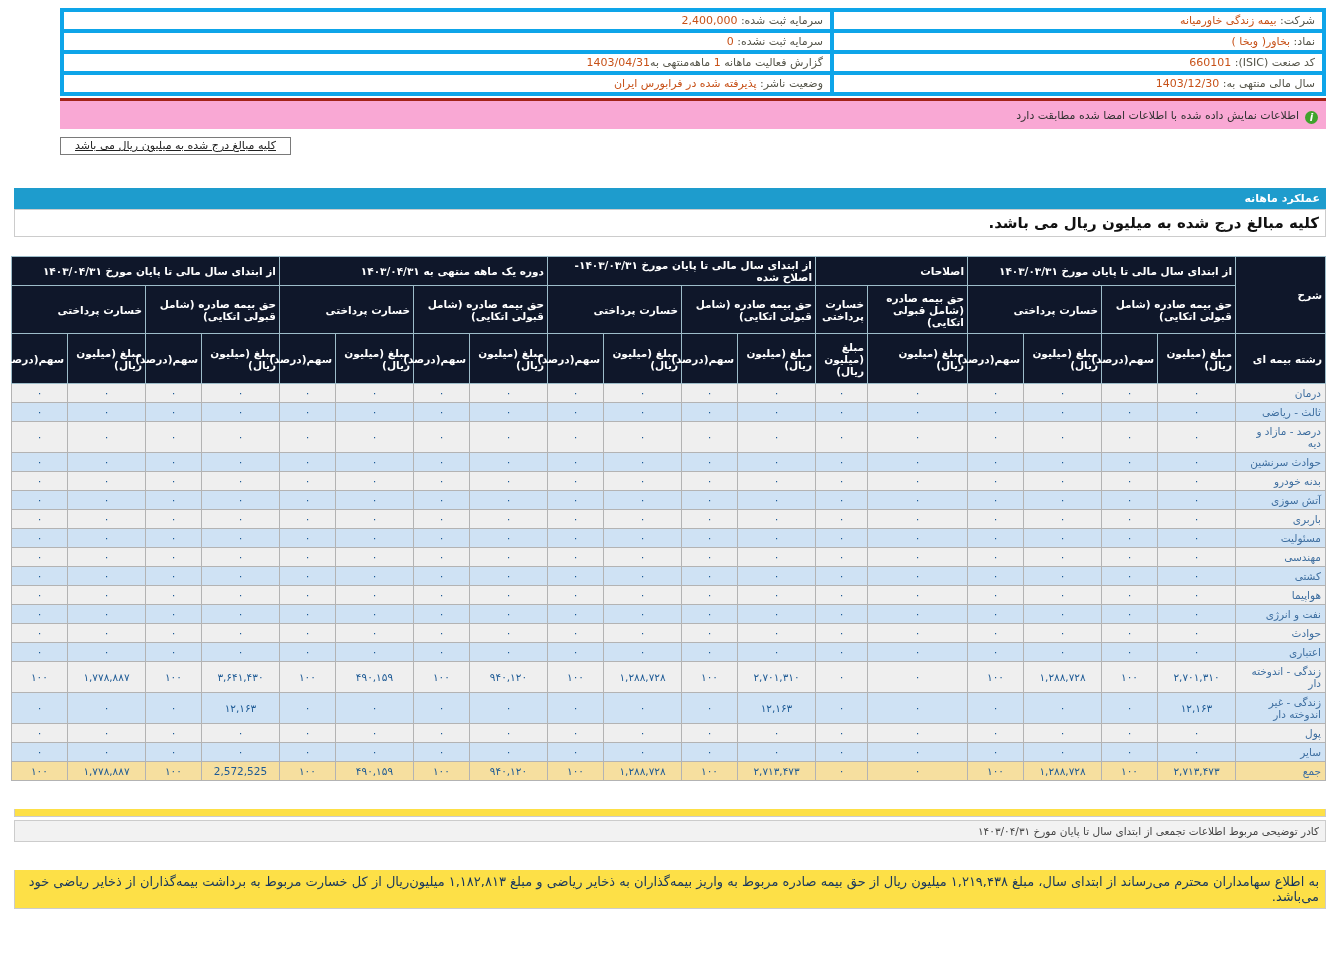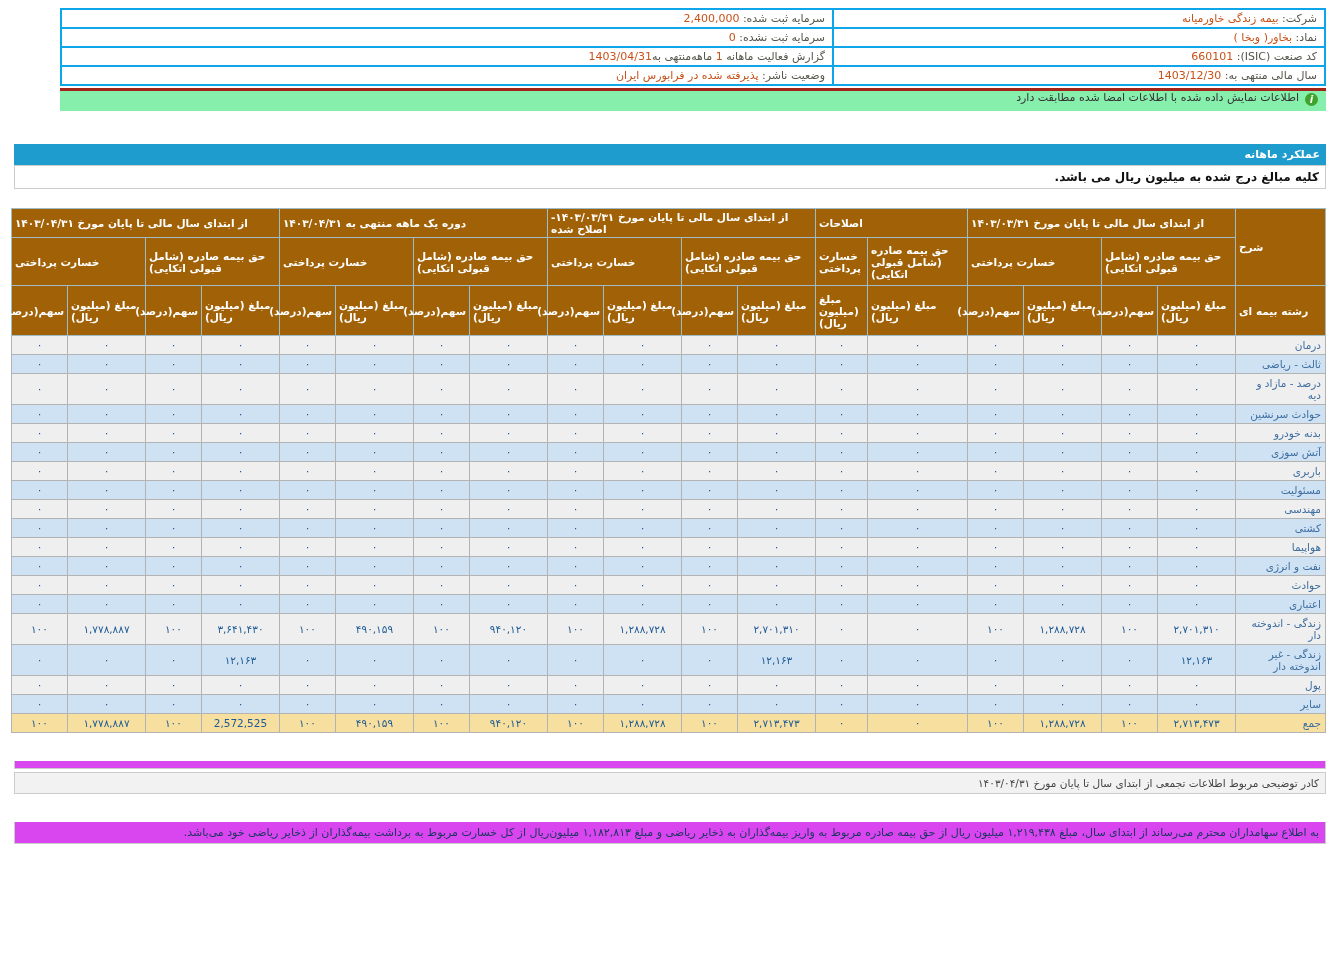--- a/index.html
+++ b/index.html
@@ -8,36 +8,36 @@
     background: #ffffff;
     font-family: "DejaVu Sans", sans-serif;
     direction: rtl;
   }
   .page { width: 1312px; margin: 8px 6px 0 14px; }
 
   
   .info-wrap { margin-left: 46px; }
   .info-table { width: 100%; border-collapse: collapse; background: #fff; }
   .info-table td {
-    border: 2px solid #0ea5e9;
+    border: 4px solid #0ea5e9;
     padding: 2px 7px;
     font-size: 11px;
     height: 19px;
     text-align: right;
     white-space: nowrap;
   }
   .info-table td.cell-right { width: 492px; }
   .lbl { color: #55554a; }
   .val { color: #c75118; }
 
   
   .red-line { height: 3px; background: #a22318; margin-top: 2px; }
   .alert-bar {
-    background: #86efac;
-    padding: 0 8px 5px 8px;
+    background: #f9a8d4;
+    padding: 8px 8px 5px 8px;
     font-size: 11px;
     color: #333;
   }
   .alert-icon {
     display: inline-block;
     width: 13px; height: 13px;
     border-radius: 50%;
     background: #3fa32c;
     color: #fff;
     font-weight: bold;
@@ -68,42 +68,42 @@
     background: #1e9ccd;
     color: #fff;
     font-weight: bold;
     font-size: 11px;
     padding: 4px 6px;
   }
   .section-note {
     border: 1px solid #ccc;
     background: #fff;
     font-weight: bold;
-    font-size: 12px;
+    font-size: 15px;
     color: #111;
     padding: 4px 6px;
   }
 
   
   .main-table {
     margin-top: 19px;
     width: 100%;
     border-collapse: collapse;
     table-layout: fixed;
     font-size: 10.5px;
   }
   .main-table th, .main-table td {
     border: 1px solid #b3b3b3;
     vertical-align: middle;
   }
   .main-table thead th {
-    background: #a16207;
+    background: #0f172a;
     color: #fff;
     font-weight: bold;
-    text-align: left;
+    text-align: right;
     padding: 2px 3px;
     border-color: #9dbcc9;
   }
   .h1 th { height: 20px; }
   .h2 th { height: 48px; }
   .h3 th { height: 50px; }
   .main-table tbody td {
     text-align: center;
     color: #1d5a95;
     padding: 3px 2px;
@@ -124,24 +124,24 @@
   .footer-section { margin-top: 17px; }
   .f-unit { margin-bottom: 3px; }
   .f-header {
     background: #f2f2f2;
     border: 1px solid #ccc;
     font-size: 10.5px;
     color: #444;
     padding: 4px 6px;
   }
   .f-content {
-    background: #d946ef;
+    background: #fde047;
     border: 1px solid #ccc;
     border-top: none;
-    font-size: 11px;
+    font-size: 13px;
     color: #17365d;
     padding: 4px 6px;
     min-height: 8px;
     margin-top: 28px;
   }
   .f-content.empty { height: 8px; padding: 0; }
 </style>
 </head>
 <body>
 
@@ -193,20 +193,23 @@
       </tr>
     </tbody>
       </table>
 
     <div class="red-line"></div>
     <div class="alert-bar">
       <span class="alert-icon">i</span><span>اطلاعات نمایش داده شده با اطلاعات امضا شده مطابقت دارد</span>
     </div>
   </div>
 
+  <div class="btn-row">
+    <button class="unit-btn">کلیه مبالغ درج شده به میلیون ریال می باشد</button>
+  </div>
 
   <div class="section-bar">عملکرد ماهانه</div>
   <div class="section-note">کلیه مبالغ درج شده به میلیون ریال می باشد.</div>
 
   <table class="main-table">
     <colgroup>
       <col style="width:90px">
       <col style="width:78px">
         <col style="width:56px">
         <col style="width:78px">

